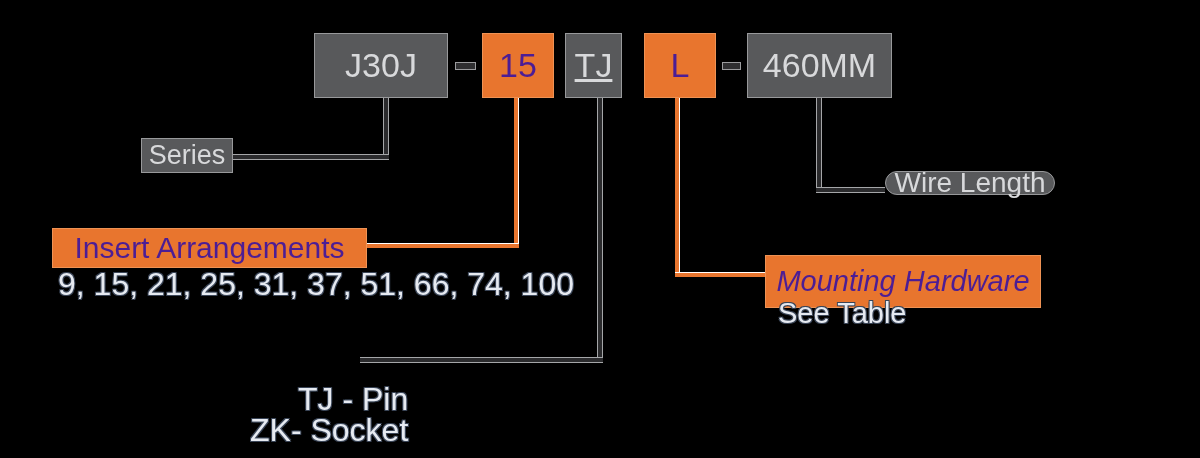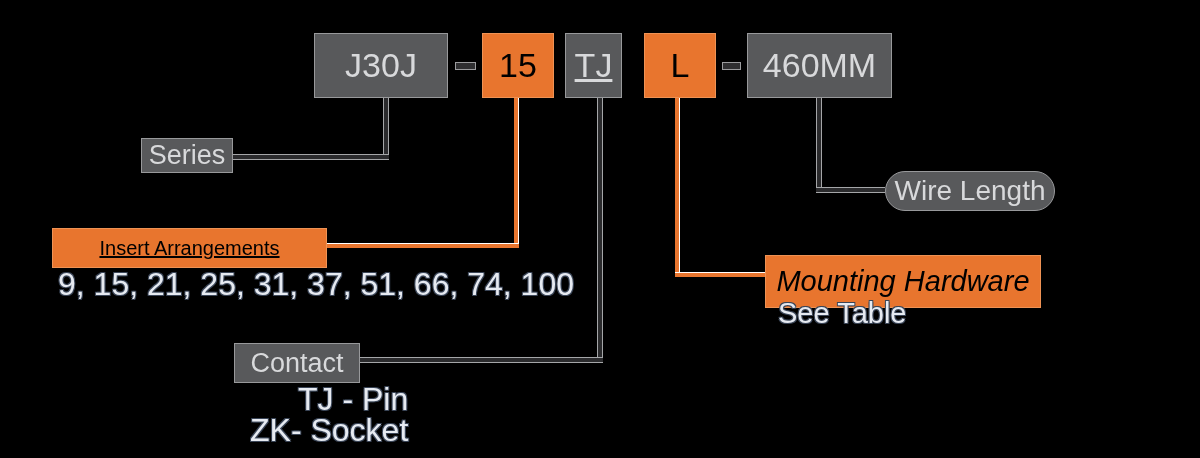--- a/index.html
+++ b/index.html
@@ -22,21 +22,21 @@
   }
   .box.gray {
     background: #58595B;
     border: 1px solid #98999B;
     color: #D8D9DB;
     text-align: center;
   }
   .box.orange {
     background: #E8752E;
     border: 1px solid #EE9254;
-    color: #000000;
+    color: #4c1d95;
   }
   .code-box { top: 33px; height: 65px; font-size: 34px; }
 
   .dash {
     position: absolute;
     top: 62px;
     height: 8px;
     box-sizing: border-box;
     background: #2F2F31;
     border: 1px solid #9B9C9E;
@@ -118,35 +118,32 @@
   </div>
 
   <div class="box gray code-box" style="left:747px; width:145px;">
     <span>460MM</span>
   </div>
 
   <div class="box gray" style="left:141px; top:138px; width:92px; height:35px; font-size:27px;">
     <span>Series</span>
   </div>
 
-  <div class="box orange" style="left:52px; top:228px; width:275px; height:40px; font-size:20px;text-decoration:underline;">
+  <div class="box orange" style="left:52px; top:228px; width:315px; height:40px; font-size:30px;">
     <span>Insert Arrangements</span>
   </div>
   <div class="note-text" style="left:58px; top:266px;">9, 15, 21, 25, 31, 37, 51, 66, 74, 100</div>
 
-  <div class="box gray" style="left:234px; top:343px; width:126px; height:40px; font-size:27px;">
-    <span>Contact</span>
-  </div>
   <div class="note-text note-lines" style="left:250px; top:384px;">
     <div>TJ - Pin</div>
     <div>ZK- Socket</div>
   </div>
 
   <div class="box orange" style="left:765px; top:255px; width:276px; height:53px; font-size:29px;font-style:italic;">
     <span>Mounting Hardware</span>
   </div>
   <div class="note-text" style="left:778px; top:297px; font-size:29px;">See Table</div>
 
-  <div class="box gray" style="left:885px; top:171px; width:170px; height:40px; font-size:28px;border-radius:20px;">
+  <div class="box gray" style="left:885px; top:171px; width:170px; height:24px; font-size:28px;border-radius:20px;">
     <span>Wire Length</span>
   </div>
 
 </div>
 
 </body></html>

